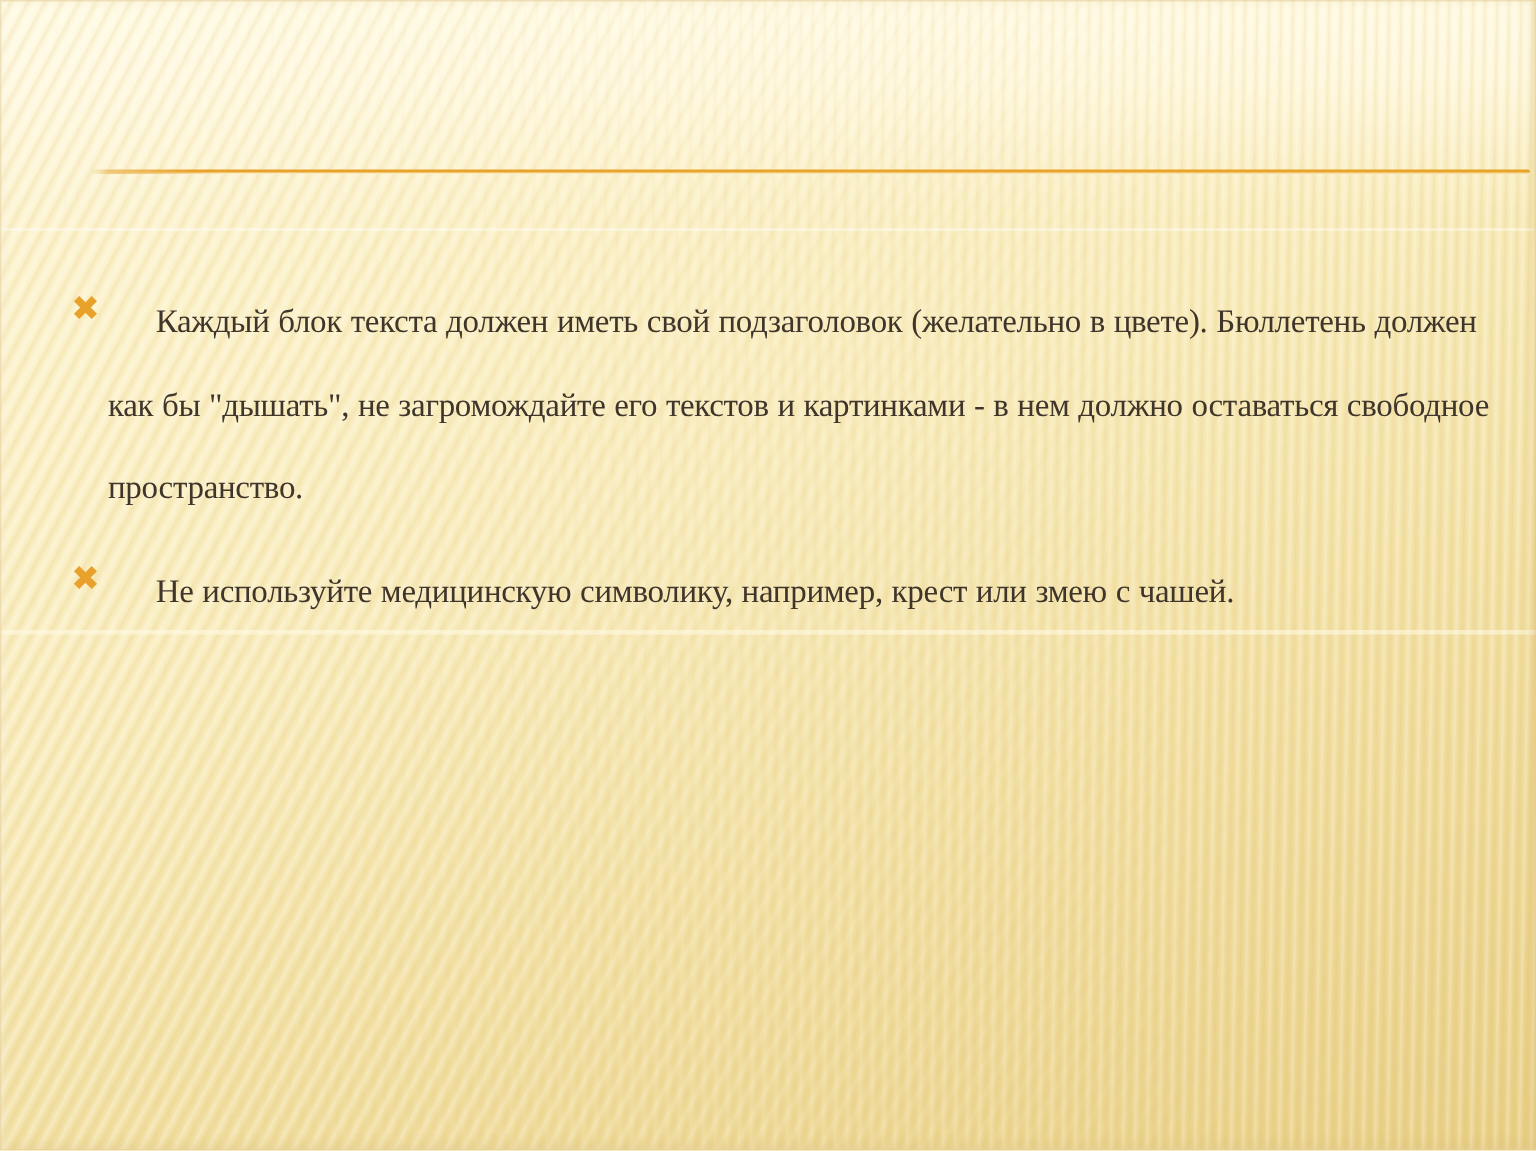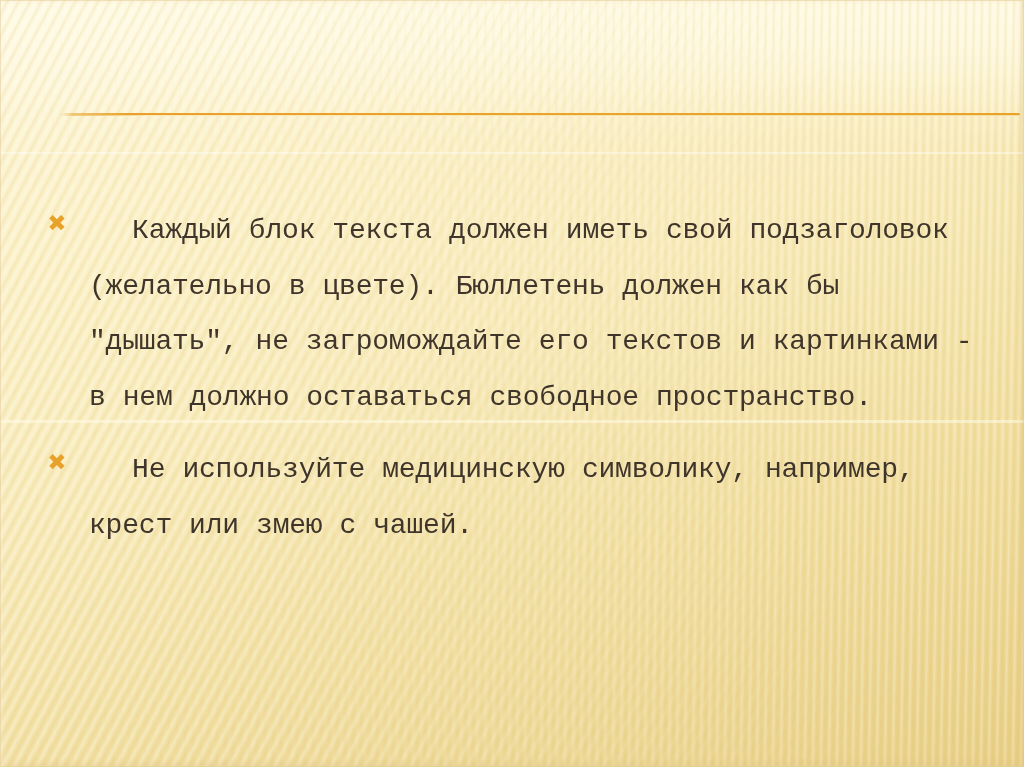--- a/index.html
+++ b/index.html
@@ -171,24 +171,24 @@
     font-size: 23px;
     line-height: 22px;
     text-align: center;
     font-family: "DejaVu Sans", "Liberation Sans", sans-serif;
     font-weight: 700;
     user-select: none;
   }
 
   .bullet-text {
     display: block;
-    margin: 17px;
+    margin: 0;
     color: #3f352a;
-    font-family: Liberation Mono, monospace;
-    font-size: 28px;
+    font-family: Liberation Serif, serif;
+    font-size: 22px;
     line-height: 55.5px;
     letter-spacing: -0.2px;
     word-spacing: 0.5px;
     text-indent: 26px;
     white-space: pre-wrap;
   }
 
   .bullet-item.second {
     margin-top: 13px;
   }

